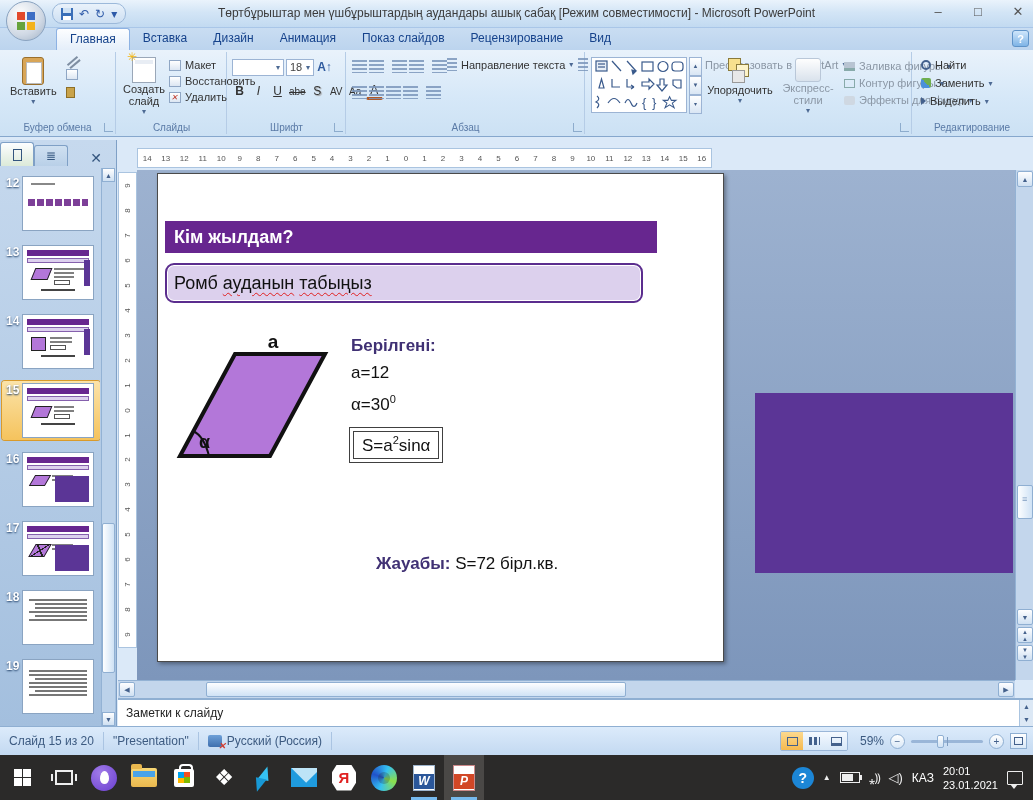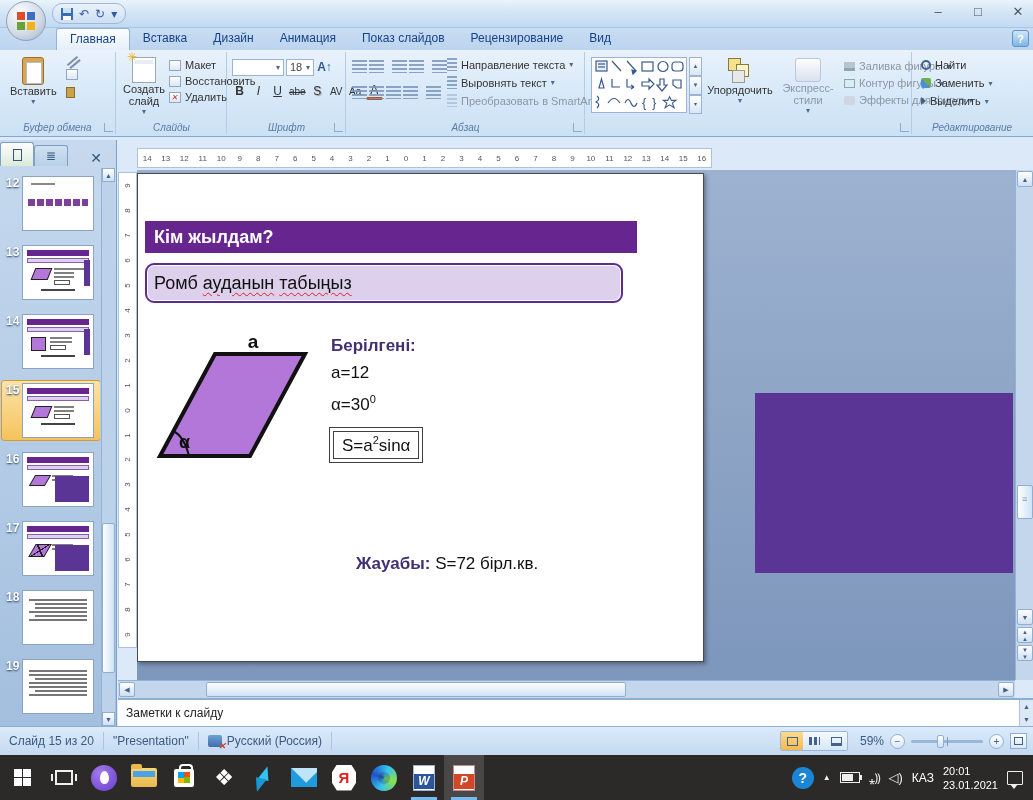--- a/index.html
+++ b/index.html
@@ -36,21 +36,21 @@
   .tab.active{background:linear-gradient(#fdfeff,#e4eefa);border:1px solid #8db2e3;border-bottom:none;
     border-radius:3px 3px 0 0;color:#15428b;}
   .help-btn{position:absolute;right:4px;top:2px;width:17px;height:17px;border-radius:3px;
     background:linear-gradient(#cfe6fb,#7fb4e6);border:1px solid #5f93c8;color:#fff;font-size:11px;
     font-weight:bold;text-align:center;line-height:16px;cursor:default;}
 
   
   .ribbon{position:absolute;left:0;top:50px;width:1033px;height:87px;
     background:linear-gradient(#e9f2fb,#d6e8f8 55%,#cce1f4);border-bottom:1px solid #86a7cd;}
   .group{position:absolute;top:2px;bottom:2px;border-right:1px solid #b5cce6;}
-  .grp-label{position:absolute;bottom:1px;left:0;right:0;text-align:center;font-size:10px;color:#5a7aa6;font-style:italic;}
+  .grp-label{position:absolute;bottom:1px;left:0;right:0;text-align:center;font-size:10px;color:#5a7aa6;}
   .launcher{position:absolute;right:2px;bottom:2px;width:9px;height:9px;border-left:1px solid #7e9fc4;
     border-bottom:1px solid #7e9fc4;opacity:.8;}
   .rbtn{font-size:11px;color:#333;display:flex;align-items:center;gap:4px;cursor:default;white-space:nowrap;}
   .big-btn{display:flex;flex-direction:column;align-items:center;justify-content:flex-start;
     font-size:11px;color:#333;text-align:center;cursor:default;}
   .dd{font-size:8px;color:#4d6a94;}
 
   .clipboard-ic{width:22px;height:28px;background:#d8a557;border:1px solid #9a6f2c;border-radius:3px;position:relative;}
   .clipboard-ic:before{content:"";position:absolute;left:3px;top:4px;width:14px;height:20px;background:#fff;border:1px solid #bbb;}
   .newslide-ic{width:24px;height:26px;background:#fff;border:1px solid #9aa7b8;position:relative;}
@@ -125,21 +125,21 @@
   .ruler-h{position:absolute;left:137px;top:148px;width:575px;height:20px;background:#fff;
     border:1px solid #aac4e0;display:flex;align-items:center;}
   .ruler-h span{flex:1;text-align:center;font-size:8px;color:#555;}
   .ruler-v{position:absolute;left:118px;top:172px;width:19px;height:476px;background:#fff;
     border:1px solid #aac4e0;display:flex;flex-direction:column;}
   .ruler-v span{flex:1;display:flex;align-items:center;justify-content:center;font-size:8px;color:#555;transform:rotate(-90deg);}
 
   
   .canvas{position:absolute;left:137px;top:170px;width:878px;height:510px;
     background:linear-gradient(#9db2d0,#7d96bb);overflow:hidden;}
-  .slide{position:absolute;left:0;top:3px;width:567px;height:489px;background:#fff;
+  .slide{position:absolute;left:20px;top:3px;width:567px;height:489px;background:#fff;
     border:1px solid #4a4a4a;box-shadow:2px 2px 4px rgba(0,0,0,.35);}
   .banner{position:absolute;left:7px;top:47px;width:492px;height:32px;background:#67268f;
     color:#fff;font-weight:bold;font-size:18px;display:flex;align-items:center;padding-left:9px;}
   .taskbox{position:absolute;left:7px;top:89px;width:478px;height:40px;background:#dcd0ed;
     border:2px solid #5b2d8e;border-radius:9px;box-shadow:inset 0 0 0 1px #fff;
     display:flex;align-items:center;padding-left:7px;font-size:18px;color:#111;gap:5px;}
   .wavy{text-decoration:underline;text-decoration-style:wavy;text-decoration-color:#e02020;text-decoration-thickness:1px;text-underline-offset:3px;}
   .shape-wrap{position:absolute;left:14px;top:160px;width:160px;height:130px;}
   .given{position:absolute;left:193px;top:158px;font-size:17px;color:#111;line-height:27px;}
   .given .hdr{font-weight:bold;color:#403174;}
@@ -245,20 +245,21 @@
   .notif:after{content:"";position:absolute;left:2px;bottom:-5px;border-left:4px solid transparent;border-right:4px solid transparent;border-top:5px solid #eee;}
 
   .ic-row{display:flex;gap:2px;align-items:center;}
 </style>
 </head>
 <body>
 
 <div class="app">
 
   <div class="titlebar">
+    <div class="title-text">Төртбұрыштар мен үшбұрыштардың аудандары ашық сабақ [Режим совместимости] - Microsoft PowerPoint</div>
     <div class="win-btns">
       <span>–</span>
       <span>□</span>
       <span>✕</span>
     </div>
   </div>
   <div class="office-btn">
     <div class="office-logo">
         <i></i>
         <i></i>
@@ -360,21 +361,21 @@
         <span class="para-ic"></span>
         <span class="para-ic" style="margin-left:6px;"></span>
       </div>
       <div class="ic-row" style="position:absolute;left:5px;top:34px;">
         <span class="para-ic"></span>
         <span class="para-ic"></span>
         <span class="para-ic"></span>
         <span class="para-ic"></span>
         <span class="para-ic" style="margin-left:6px;"></span>
       </div>
-      <div style="position:absolute;left:100px;top:6px;display:flex;flex-direction:column;gap:5px;">
+      <div style="position:absolute;left:100px;top:6px;display:flex;flex-direction:row;gap:5px;">
         <span class="rbtn">
             <i class="para-ic" style="width:10px;"></i>
             <span>Направление текста</span>
             <span class="dd">▾</span>
           </span>
         <span class="rbtn">
             <i class="para-ic" style="width:10px;"></i>
             <span>Выровнять текст</span>
             <span class="dd">▾</span>
           </span>

